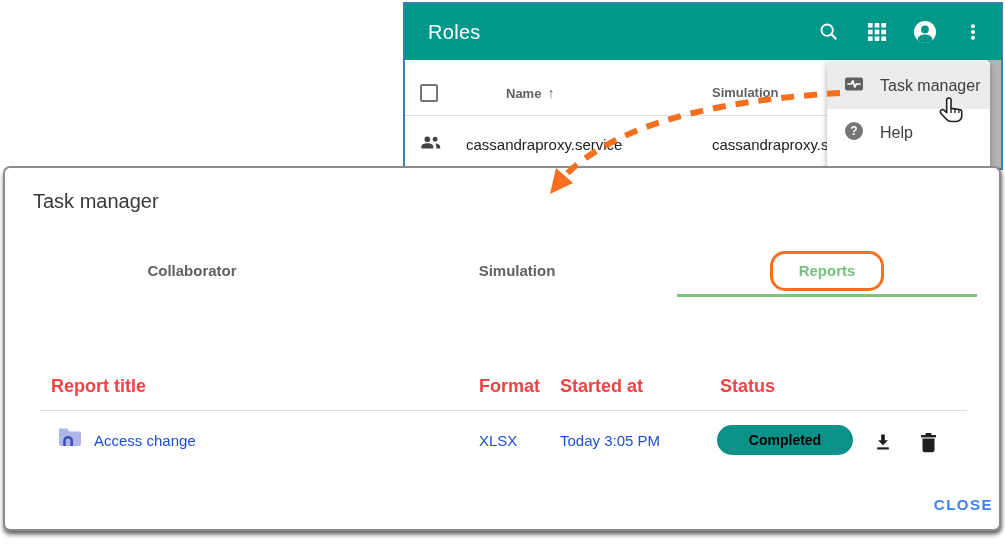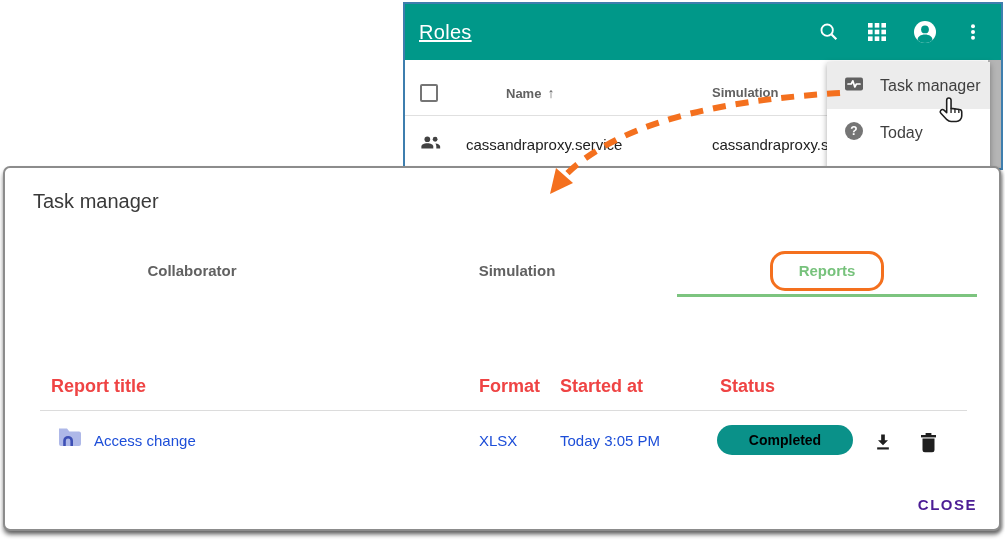--- a/index.html
+++ b/index.html
@@ -6,21 +6,21 @@
   html,body { width:1005px; height:544px; background:#ffffff; overflow:hidden;
               font-family:"Liberation Sans", sans-serif; }
   .abs { position:absolute; }
 
   
   #roles-shot { left:403px; top:2px; width:600px; height:168px;
     border:2px solid #3E7EAE; background:#fff; z-index:1; }
   #roles-shot .inner { position:relative; width:100%; height:100%; overflow:hidden; }
   .appbar { position:absolute; left:0; top:0; right:0; height:56px; background:#009889;
     display:flex; align-items:center; }
-  .appbar-title { color:#fff; font-size:20px; margin-left:14px; letter-spacing:.3px;text-decoration:underline; }
+  .appbar-title { color:#fff; font-size:20px; margin-left:23px; letter-spacing:.3px; }
   .appbar-icons { position:absolute; right:16px; top:0; height:56px; display:flex;
     align-items:center; gap:24px; }
   .abtn { width:24px; height:24px; display:flex; align-items:center; justify-content:center; }
 
   .rtable-head { position:absolute; left:0; top:56px; right:0; height:55px; background:#fff; }
   .rcheckbox { position:absolute; left:15px; top:24px; width:18px; height:18px;
     border:2px solid #757575; border-radius:2px; background:#fff; }
   .rcol { position:absolute; top:25px; font-size:13px; font-weight:bold; color:#616161; }
   .rcol-name { left:61px;padding-left:40px; }
   .rcol-desc { left:307px; }
@@ -73,22 +73,22 @@
   .dcell-format { left:474px; }
   .dcell-started { left:555px; }
   .status-badge { position:absolute; left:712px; top:257px; width:136px; height:30px;
     background:#0A9189; border-radius:15px; color:#000000; font-size:14px; font-weight:bold;
     display:flex; align-items:center; justify-content:center; }
   .row-action { position:absolute; top:262px; width:24px; height:24px; display:flex;
     align-items:center; justify-content:center; cursor:pointer; }
   .act-download { left:866px; }
   .act-delete { left:911px; }
 
-  .close-btn { position:absolute; right:16px; bottom:8px; font-size:15px; font-weight:bold;
-    color:#4c1d95; letter-spacing:1.5px; padding:8px 6px; }
+  .close-btn { position:absolute; right:0; bottom:8px; font-size:15px; font-weight:bold;
+    color:#3b82f6; letter-spacing:1.5px; padding:8px 6px; }
 
   
   #arrow-overlay { left:0; top:0; width:1005px; height:544px; z-index:4; pointer-events:none; }
   #cursor { left:938px; top:96px; z-index:5; pointer-events:none; }
 </style>
 </head>
 <body>
 
 <div id="roles-shot" class="abs">
   <div class="inner">
@@ -176,21 +176,21 @@
         </span>
         <span>Task manager</span>
       </div>
       <div class="menu-item">
         <span>
           <svg width="20" height="20" viewBox="0 0 20 20">
               <circle cx="10" cy="10" r="9" fill="#757575"></circle>
               <text x="10" y="14.2" text-anchor="middle" font-family="Liberation Sans, sans-serif" font-size="12" font-weight="bold" fill="#fff">?</text>
             </svg>
         </span>
-        <span>Today</span>
+        <span>Help</span>
       </div>
     </div>
   </div>
 </div>
 
 <div id="dialog" class="abs">
   <div class="inner">
     <div class="dlg-title">Task manager</div>
 
     <span class="tab tab-collaborator">Collaborator</span>

